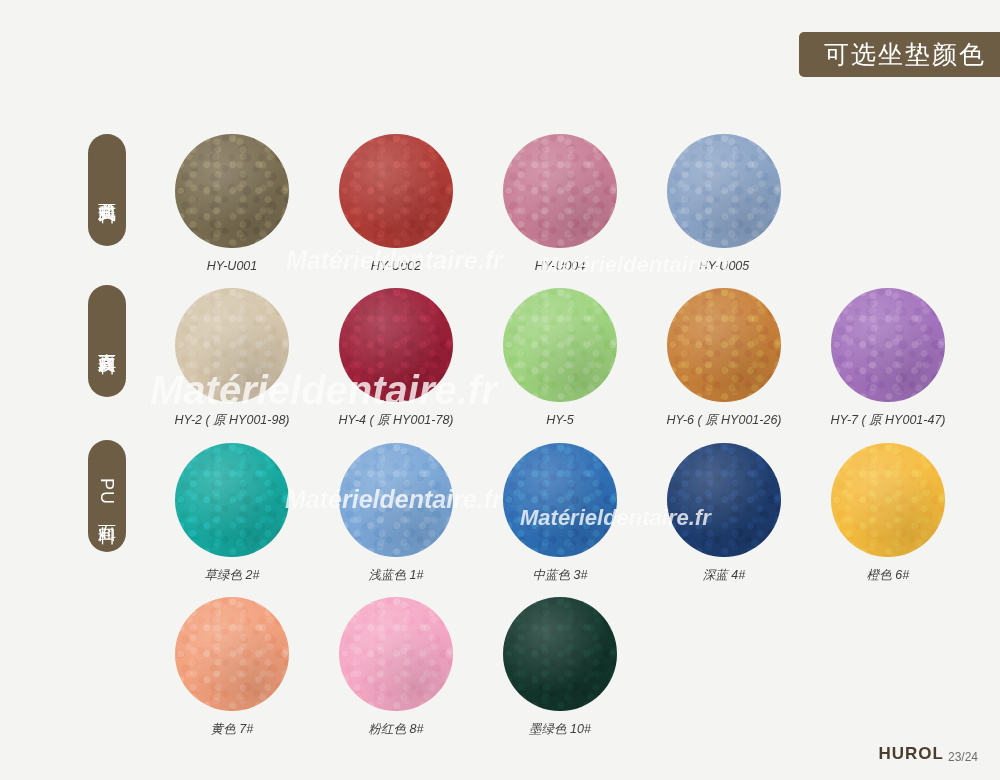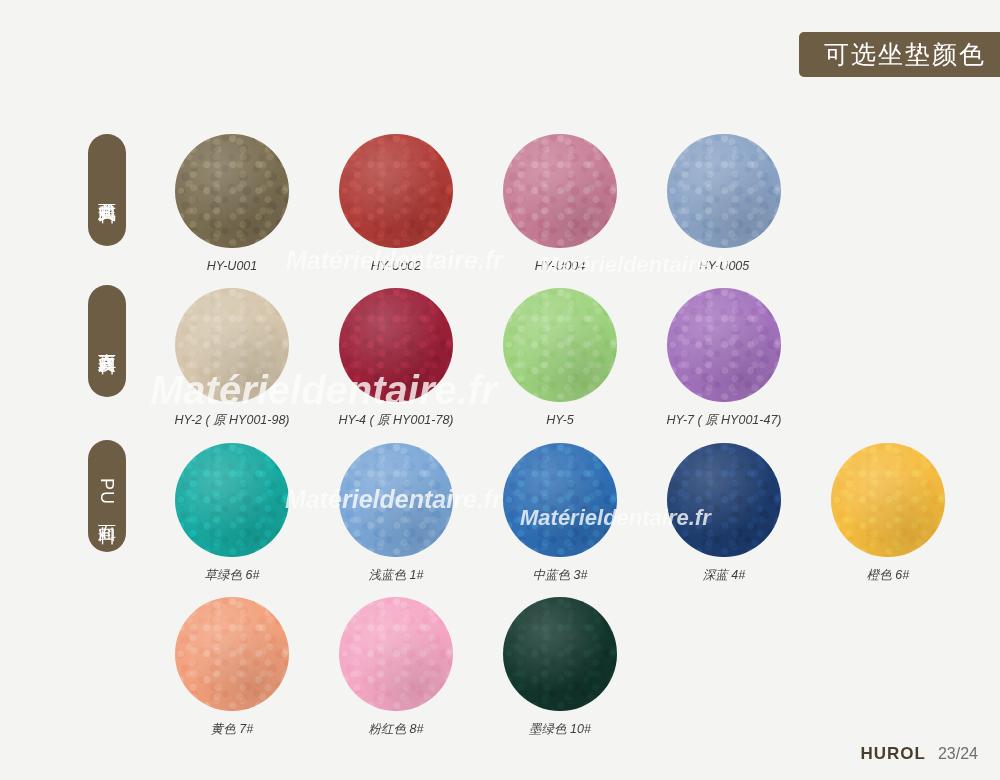--- a/index.html
+++ b/index.html
@@ -146,31 +146,31 @@
   #wm-2 { left: 150px; top: 368px; font-size: 40px; }
   #wm-3 { left: 285px; top: 485px; font-size: 25px; }
   #wm-4 { left: 520px; top: 505px; font-size: 22px; }
 
   
   #footer {
     position: absolute;
     right: 22px;
     bottom: 16px;
     display: flex;
-    align-items: center;
-    gap: 12px;
+    align-items: flex-end;
+    gap: 4px;
   }
   #brand-logo {
     font-size: 17px;
     font-weight: bold;
     letter-spacing: 1px;
     color: #4a3d2c;
   }
   #page-number {
-    font-size: 16px;
+    font-size: 12px;
     color: #6e6e6e;
   }
 </style>
 </head>
 <body>
 
 <div id="page">
 
   <div id="header-banner">
     <span class="title-text">可选坐垫颜色</span>
@@ -211,28 +211,32 @@
       </div>
       <div class="swatch-cell">
         <div class="swatch-disc" style="background: rgb(155, 32, 56);"></div>
         <div class="swatch-label">HY-4 ( 原 HY001-78)</div>
       </div>
       <div class="swatch-cell">
         <div class="swatch-disc" style="background: rgb(158, 211, 126);"></div>
         <div class="swatch-label">HY-5</div>
       </div>
       <div class="swatch-cell">
+        <div class="swatch-disc" style="background: rgb(200, 129, 58);"></div>
+        <div class="swatch-label">HY-6 ( 原 HY001-26)</div>
+      </div>
+      <div class="swatch-cell">
         <div class="swatch-disc" style="background: rgb(163, 115, 189);"></div>
         <div class="swatch-label">HY-7 ( 原 HY001-47)</div>
       </div>
     </div>
   <div class="swatch-row" id="row-2">
       <div class="swatch-cell">
         <div class="swatch-disc" style="background: rgb(23, 169, 160);"></div>
-        <div class="swatch-label">草绿色 6#</div>
+        <div class="swatch-label">草绿色 2#</div>
       </div>
       <div class="swatch-cell">
         <div class="swatch-disc" style="background: rgb(123, 167, 215);"></div>
         <div class="swatch-label">浅蓝色 1#</div>
       </div>
       <div class="swatch-cell">
         <div class="swatch-disc" style="background: rgb(47, 111, 181);"></div>
         <div class="swatch-label">中蓝色 3#</div>
       </div>
       <div class="swatch-cell">

